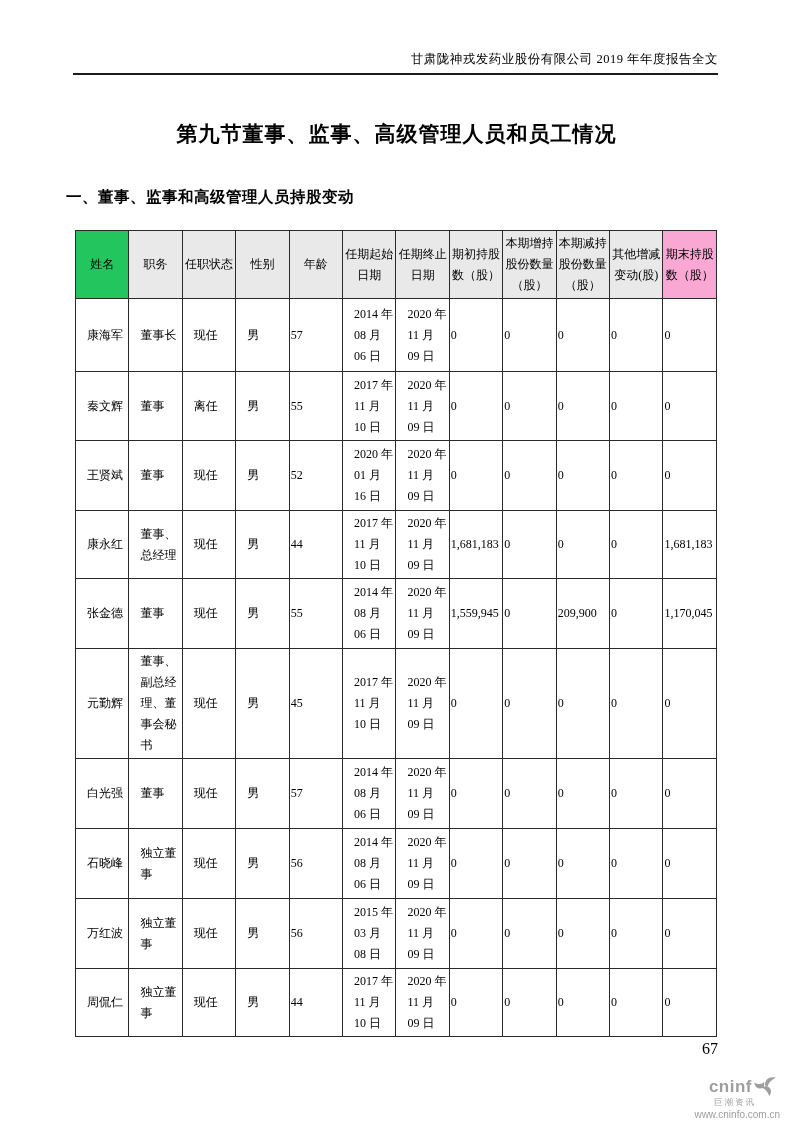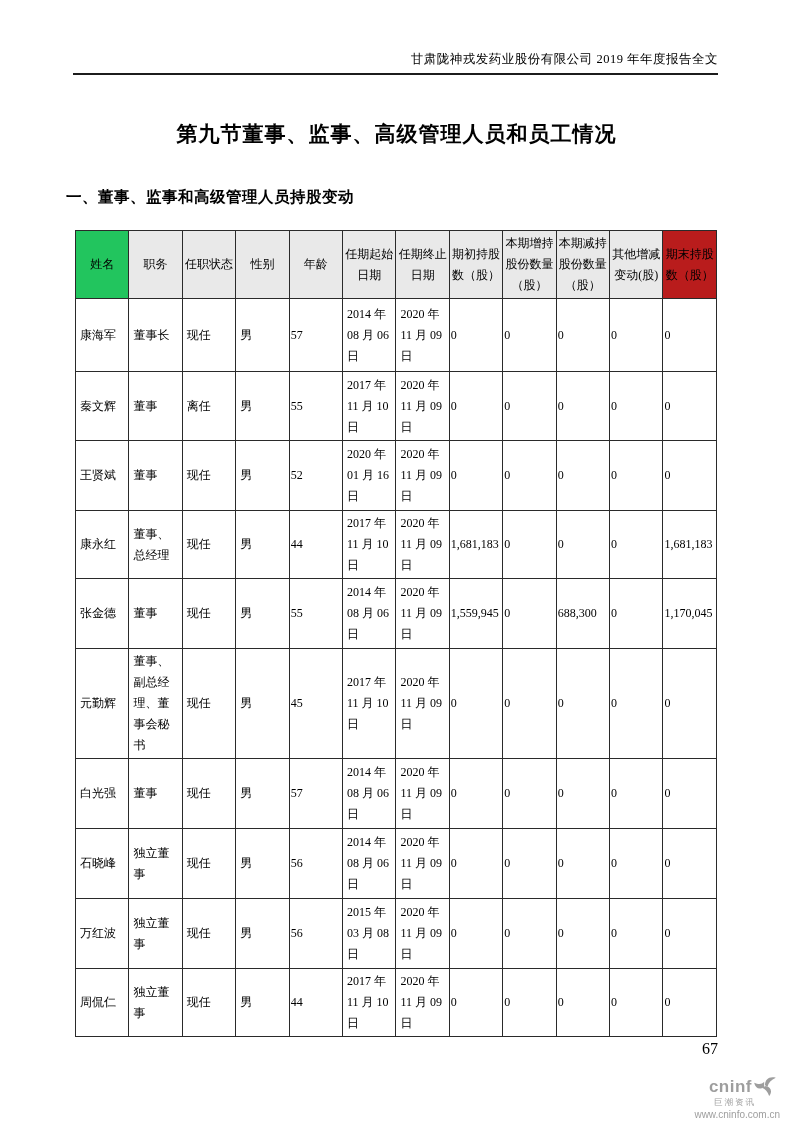--- a/index.html
+++ b/index.html
@@ -37,21 +37,21 @@
     padding:2px 1px;
     line-height:21px;
     vertical-align:middle;
     font-weight:normal;
     overflow:hidden;
   }
   table.holdings th{
     background:#e9e9e9;
     text-align:center;
   }
-  table.holdings td.al{text-align:left;padding-left:4px;}
+  table.holdings td.al{text-align:left;padding-left:11px;}
   table.holdings td.ar{text-align:left;padding-right:2px;white-space:nowrap;}
   .page-number{
     position:absolute;top:1040px;right:75px;
     font-size:16px;
   }
   .cninfo-logo{
     position:absolute;top:1076px;right:13px;width:120px;
     font-family:"Liberation Sans","DejaVu Sans",sans-serif;
     color:#9e9e9e;text-align:right;line-height:1.1;
   }
@@ -79,21 +79,21 @@
           <th style="background: rgb(233, 233, 233);">职务</th>
           <th style="background: rgb(233, 233, 233);">任职状态</th>
           <th style="background: rgb(233, 233, 233);">性别</th>
           <th style="background: rgb(233, 233, 233);">年龄</th>
           <th style="background: rgb(233, 233, 233);">任期起始日期</th>
           <th style="background: rgb(233, 233, 233);">任期终止日期</th>
           <th style="background: rgb(233, 233, 233);">期初持股数（股）</th>
           <th style="background: rgb(233, 233, 233);">本期增持股份数量（股）</th>
           <th style="background: rgb(233, 233, 233);">本期减持股份数量（股）</th>
           <th style="background: rgb(233, 233, 233);">其他增减变动(股)</th>
-          <th style="background: #b91c1c;">期末持股数（股）</th>
+          <th style="background: #f9a8d4;">期末持股数（股）</th>
         </tr>
     </thead>
     <tbody>
         <tr style="height: 73px;">
           <td class="al">康海军</td>
           <td class="al">董事长</td>
           <td class="al">现任</td>
           <td class="al">男</td>
           <td class="ar">57</td>
           <td class="al">2014 年 08 月 06 日</td>
@@ -149,21 +149,21 @@
         <tr style="height: 70px;">
           <td class="al">张金德</td>
           <td class="al">董事</td>
           <td class="al">现任</td>
           <td class="al">男</td>
           <td class="ar">55</td>
           <td class="al">2014 年 08 月 06 日</td>
           <td class="al">2020 年 11 月 09 日</td>
           <td class="ar">1,559,945</td>
           <td class="ar">0</td>
-          <td class="ar">688,300</td>
+          <td class="ar">209,900</td>
           <td class="ar">0</td>
           <td class="ar">1,170,045</td>
         </tr>
         <tr style="height: 77px;">
           <td class="al">元勤辉</td>
           <td class="al">董事、副总经理、董事会秘书</td>
           <td class="al">现任</td>
           <td class="al">男</td>
           <td class="ar">45</td>
           <td class="al">2017 年 11 月 10 日</td>

